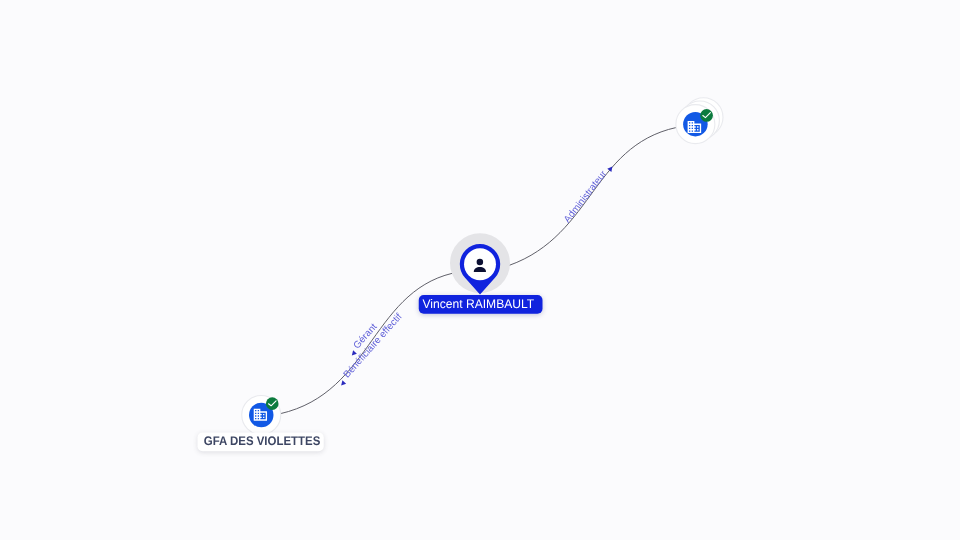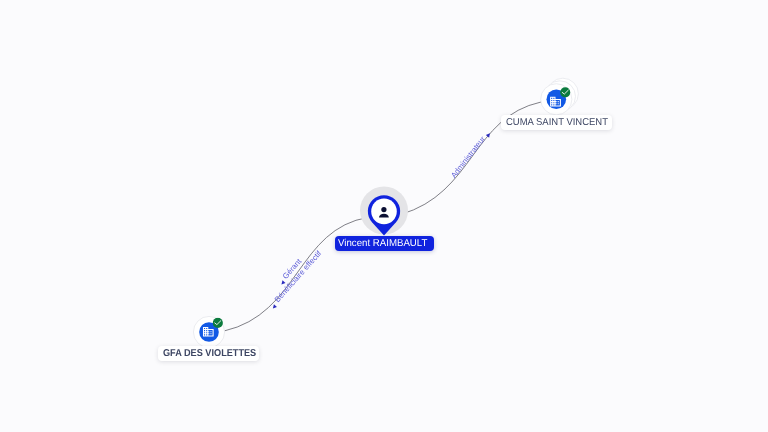--- a/index.html
+++ b/index.html
@@ -79,14 +79,13 @@
       <g fill="#0c1033">
         <circle cx="383.9" cy="209.6" r="2.62"></circle>
         <path d="M 379.0,217.6 c 0.0,-2.45 2.2,-3.95 4.9,-3.95 c 2.7,0 4.9,1.5 4.9,3.95 z"></path>
       </g>
     </g>
 
   </svg>
 
   <div class="nodelabel personlabel" style="left:334.5px;top:235.5px;width:99px;"><i style="transform:scaleX(.967);">Vincent RAIMBAULT</i></div>
   <div class="nodelabel complabel" style="left:157.5px;top:345.7px;width:101px;font-weight:bold;"><i style="transform:scaleX(.915);">GFA DES VIOLETTES</i></div>
-  <div class="nodelabel complabel" style="left:500.5px;top:115.2px;width:111px;"><i style="transform:scaleX(.948);">CUMA SAINT VINCENT</i></div>
 </div>
 
 </body></html>

